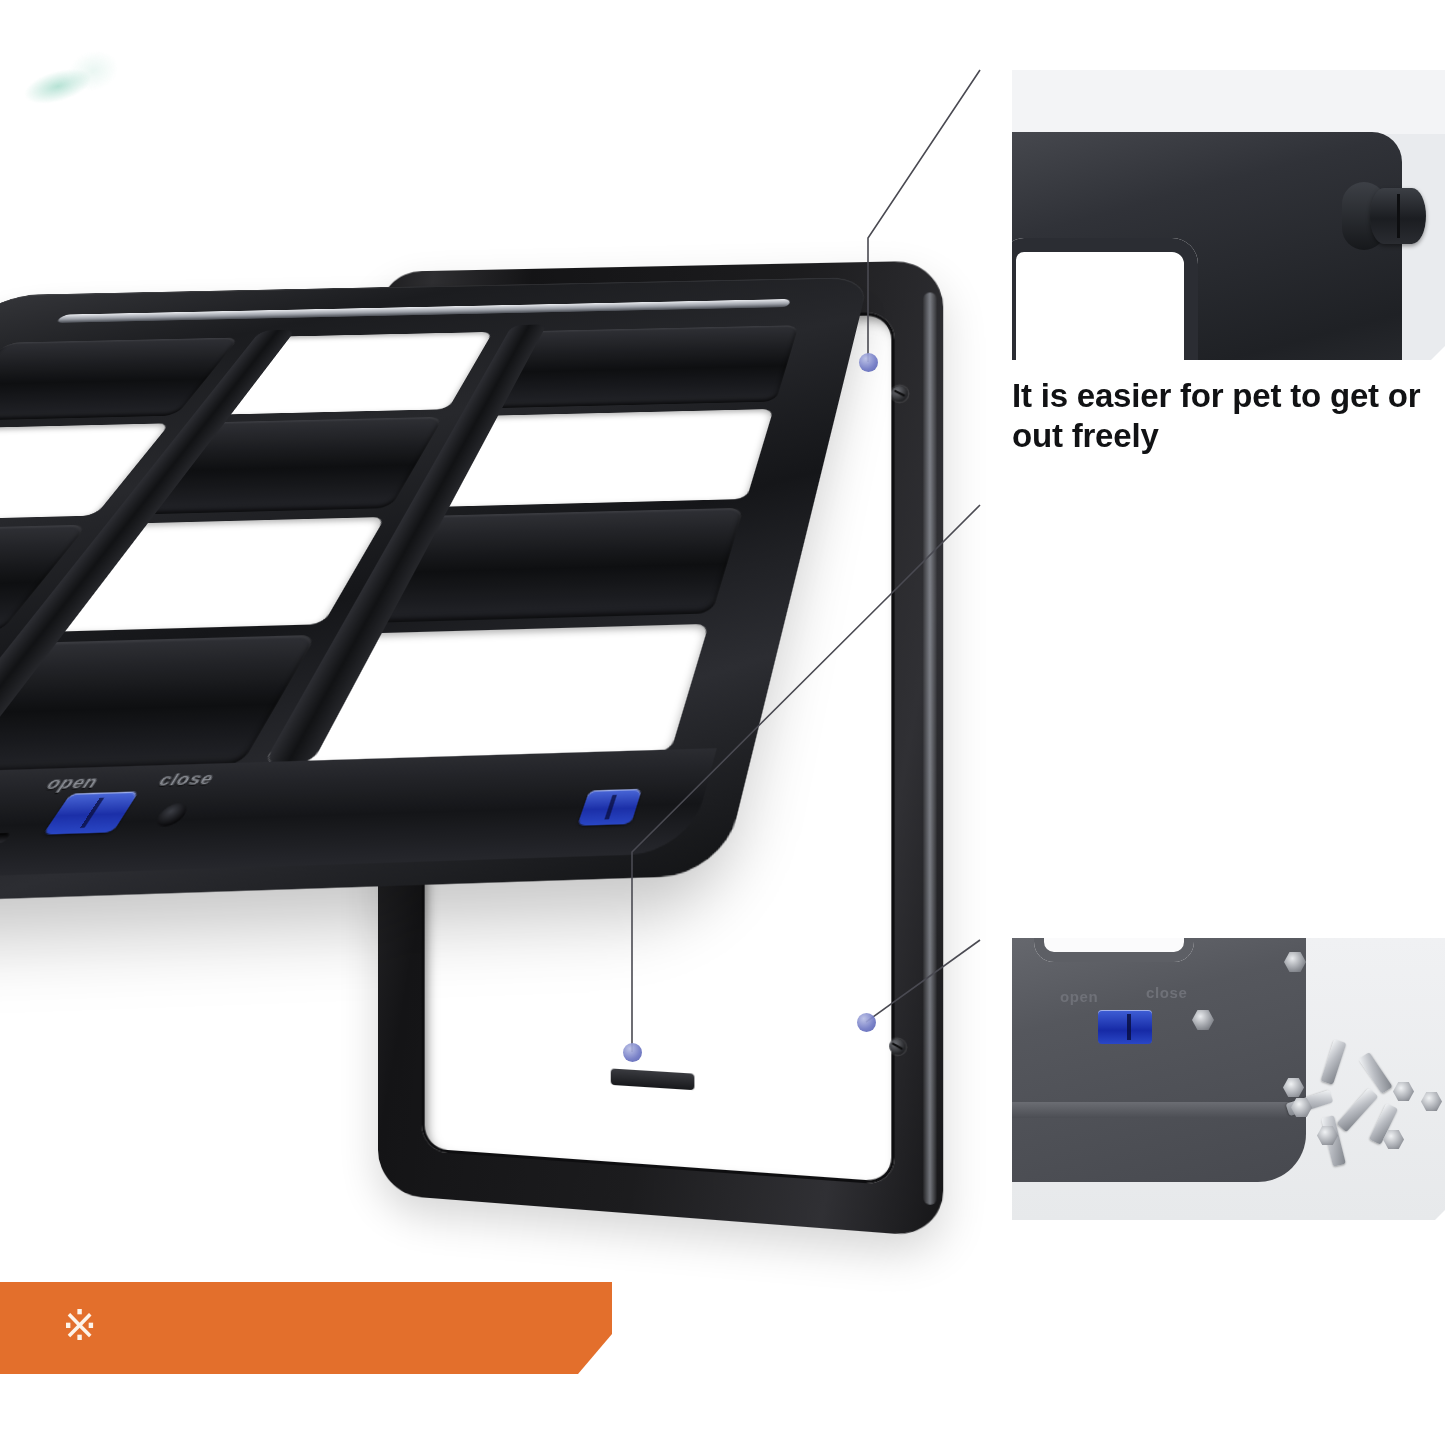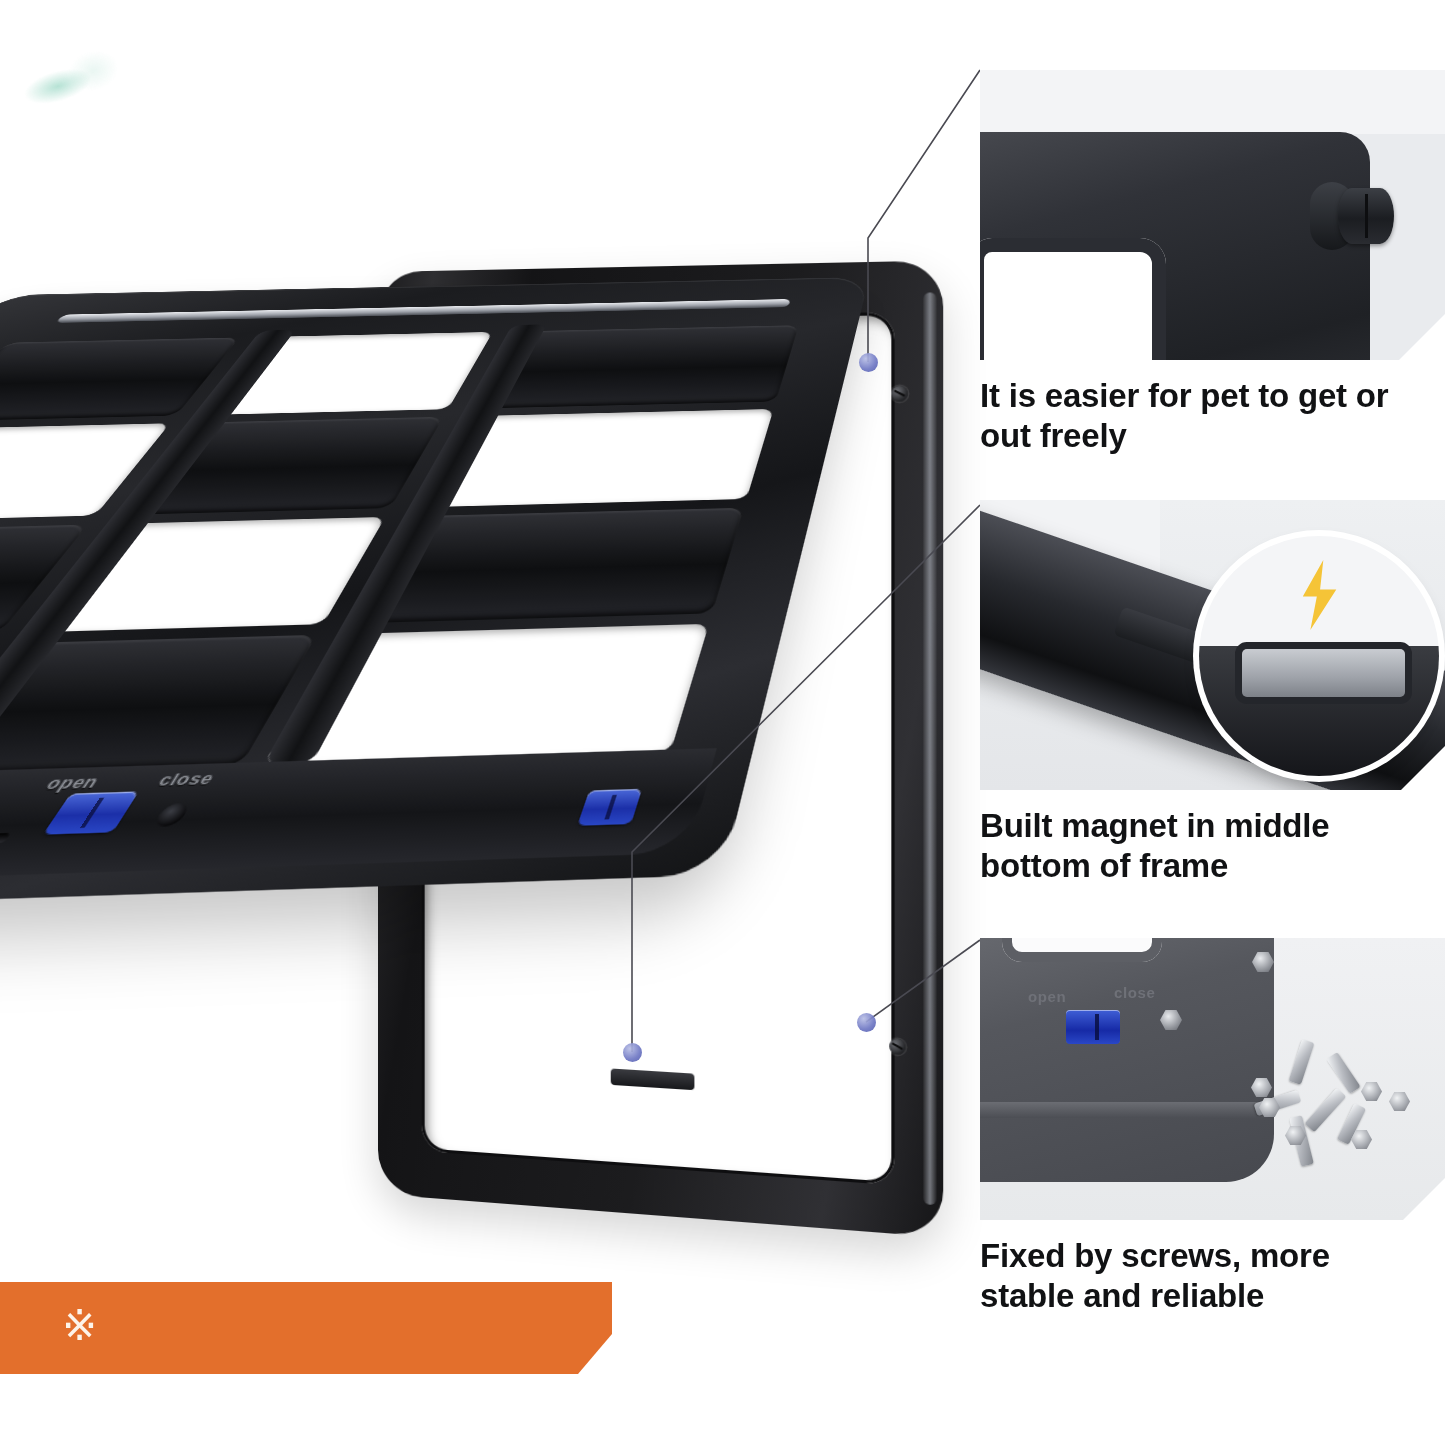--- a/index.html
+++ b/index.html
@@ -134,21 +134,21 @@
 
   
   .callout-svg{position:absolute;left:0;top:0;width:1445px;height:1445px;pointer-events:none;}
   .co-dot{
     position:absolute;width:19px;height:19px;border-radius:50%;margin:-9.5px 0 0 -9.5px;
     background:radial-gradient(circle at 35% 30%,#b9bfe6,#6f78c4 58%,#4f59ad);
     opacity:.92;
   }
 
   
-  .panel{position:absolute;left:980px;width:409px;}
+  .panel{position:absolute;left:1012px;width:409px;}
   .panel-img{position:relative;width:465px;overflow:hidden;background:#eceef0;}
   .panel-cap{
     margin-top:16px;font-size:33px;line-height:1.22;font-weight:700;color:#111214;
     letter-spacing:-.2px;
   }
 
   
   .p1{top:70px;}
   .p1 .panel-img{height:290px;
     background:linear-gradient(180deg,#f3f4f6 0 22%,#e9ebee 22% 100%);}
@@ -356,35 +356,20 @@
     <div class="panel-img">
       <div class="p1-bar"></div>
       <div class="p1-window"></div>
       <div class="p1-pin-base"></div>
       <div class="p1-pin"></div>
       <div class="p1-corner"></div>
     </div>
     <div class="panel-cap">It is easier for pet to get or out freely</div>
   </div>
 
-  <div class="panel p2">
-    <div class="panel-img">
-      <div class="p2-white"></div>
-      <div class="p2-rail">
-        <div class="p2-rail-emboss"></div>
-      </div>
-      <div class="p2-circle">
-        <div class="bolt"></div>
-        <div class="dark"></div>
-        <div class="p2-magnet"></div>
-      </div>
-      <div class="p2-corner"></div>
-    </div>
-    <div class="panel-cap">Built magnet in middle bottom of frame</div>
-  </div>
 
   <div class="panel p3">
     <div class="panel-img">
       <div class="p3-plate">
         <div class="p3-win"></div>
         <div class="p3-lbl o">open</div>
         <div class="p3-lbl c">close</div>
         <div class="p3-lock"></div>
         <div class="p3-screwfix sf-1"></div>
         <div class="p3-screwfix sf-2"></div>
@@ -401,21 +386,20 @@
         <div class="nut" style="left:18px;top:44px"></div>
         <div class="nut" style="left:26px;top:64px"></div>
         <div class="nut" style="left:128px;top:48px"></div>
         <div class="nut" style="left:156px;top:58px"></div>
         <div class="nut" style="left:118px;top:96px"></div>
         <div class="nut" style="left:52px;top:92px"></div>
       </div>
 
       <div class="p3-corner"></div>
     </div>
-    <div class="panel-cap">Fixed by screws, more stable and reliable</div>
   </div>
 
   <div class="banner" style="--bannerbg: #e36f2c;">
     <div class="banner-inner">
       <span class="ref-mark">※</span>
     </div>
   </div>
 
 </div>
 

